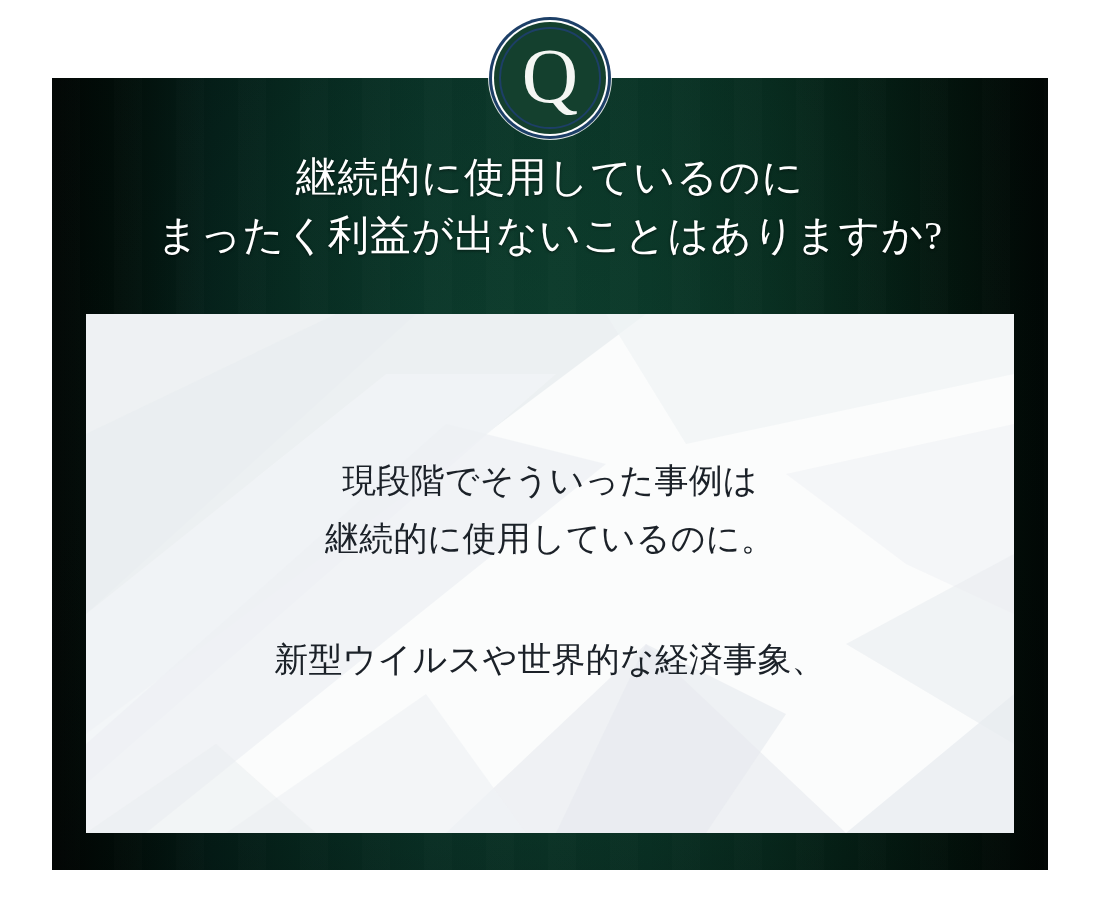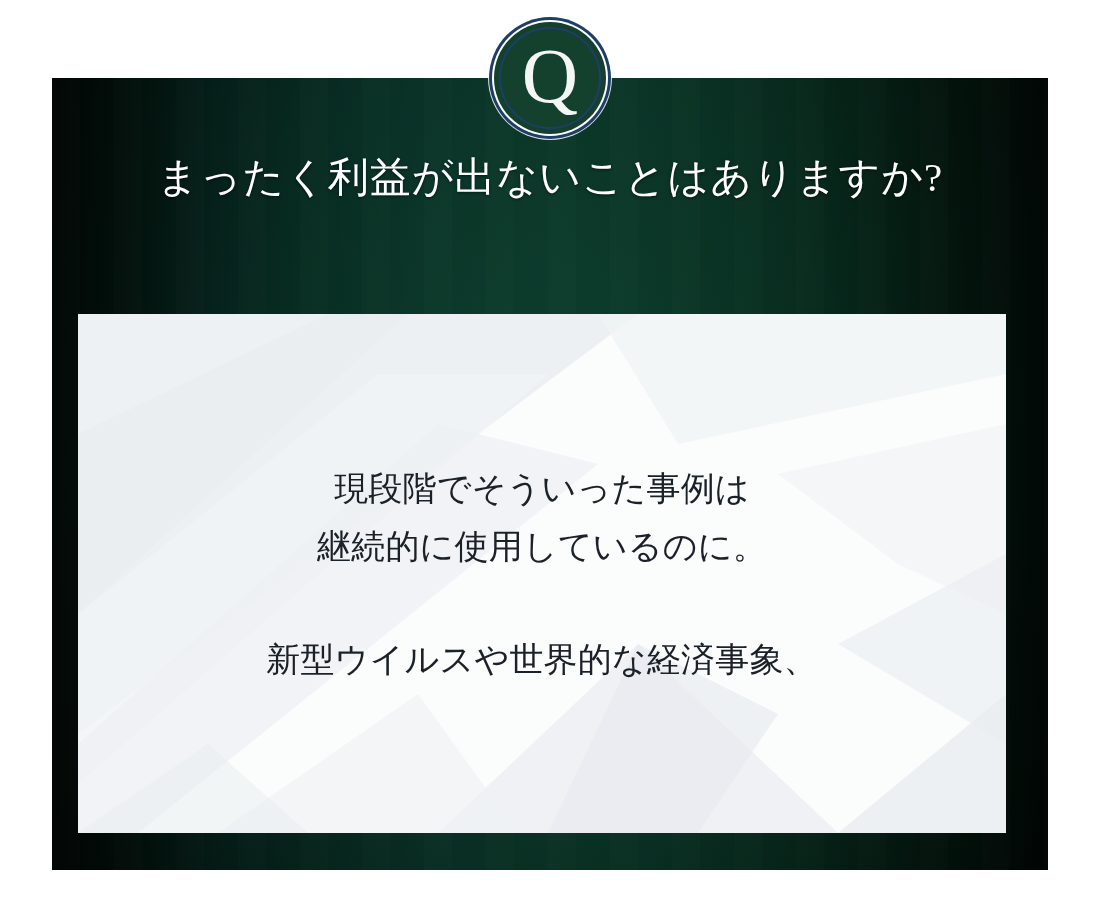--- a/index.html
+++ b/index.html
@@ -118,21 +118,21 @@
     color: #ffffff;
     letter-spacing: 0.02em;
     text-shadow: 0 1px 3px rgba(0,0,0,0.55);
     z-index: 4;
   }
   .question-line { display: block; white-space: nowrap; }
 
   
   .answer-card {
     position: absolute;
-    left: 78px;
+    left: 86px;
     top: 314px;
     width: 928px;
     height: 519px;
     background: #fbfcfc;
     overflow: hidden;
     z-index: 4;
   }
   .facets {
     position: absolute;
     inset: 0;
@@ -151,39 +151,40 @@
     font-family: "DejaVu Sans", "Liberation Sans", sans-serif;
     color: #1b2128;
     z-index: 2;
   }
   .para {
     font-size: 34px;
     line-height: 1.72;
     letter-spacing: 0.005em;
   }
   .para-1 { margin: 0 0 54px 0; }
-  .para-2 { margin: 0; }
+  .para-2 { margin: 8px; }
   .para-line { display: block; white-space: nowrap; }
 </style>
 </head>
 <body>
 
 <div class="stage">
 
   <div class="panel">
     <div class="panel-bands"></div>
     <div class="panel-vignette"></div>
   </div>
 
   <div class="badge">
     <span class="badge-inner-ring"></span>
     <span class="badge-letter">Q</span>
   </div>
 
   <div class="question">
+    <span class="question-line">継続的に使用しているのに</span>
     <span class="question-line">まったく利益が出ないことはありますか?</span>
   </div>
 
   <div class="answer-card">
 
     <div class="facets">
       <svg viewBox="0 0 928 519" preserveAspectRatio="none">
         <polygon points="0,0 330,0 0,300" fill="#eef1f3"></polygon>
         <polygon points="0,120 250,0 560,0 0,420" fill="#e9edf0" opacity="0.85"></polygon>
         <polygon points="0,300 300,60 470,60 0,470" fill="#f1f4f6" opacity="0.8"></polygon>

